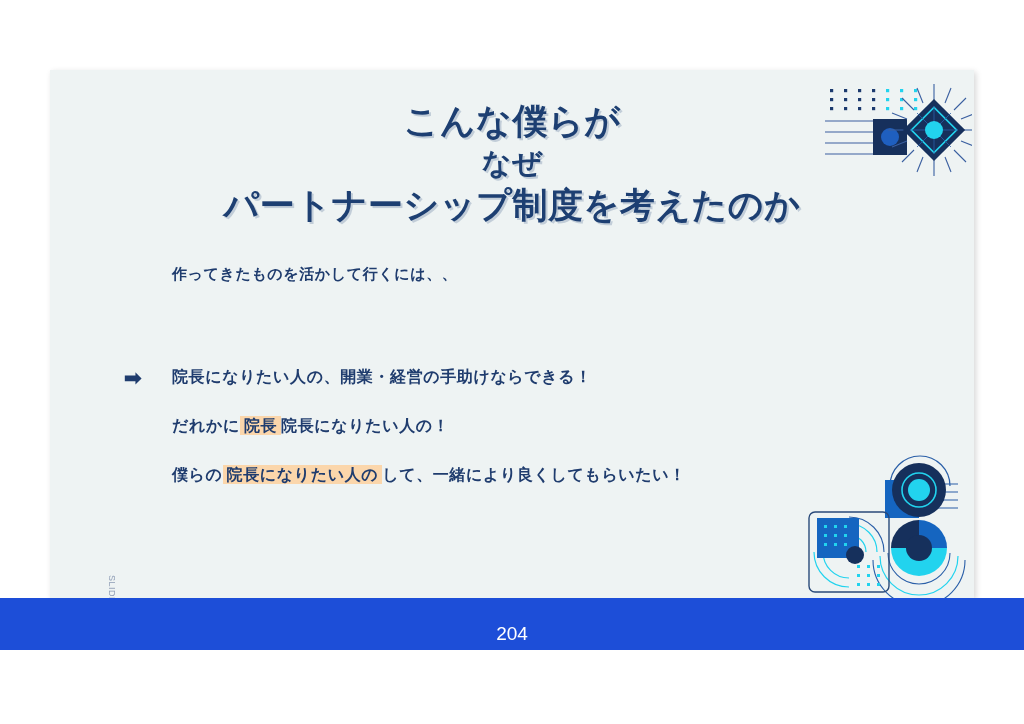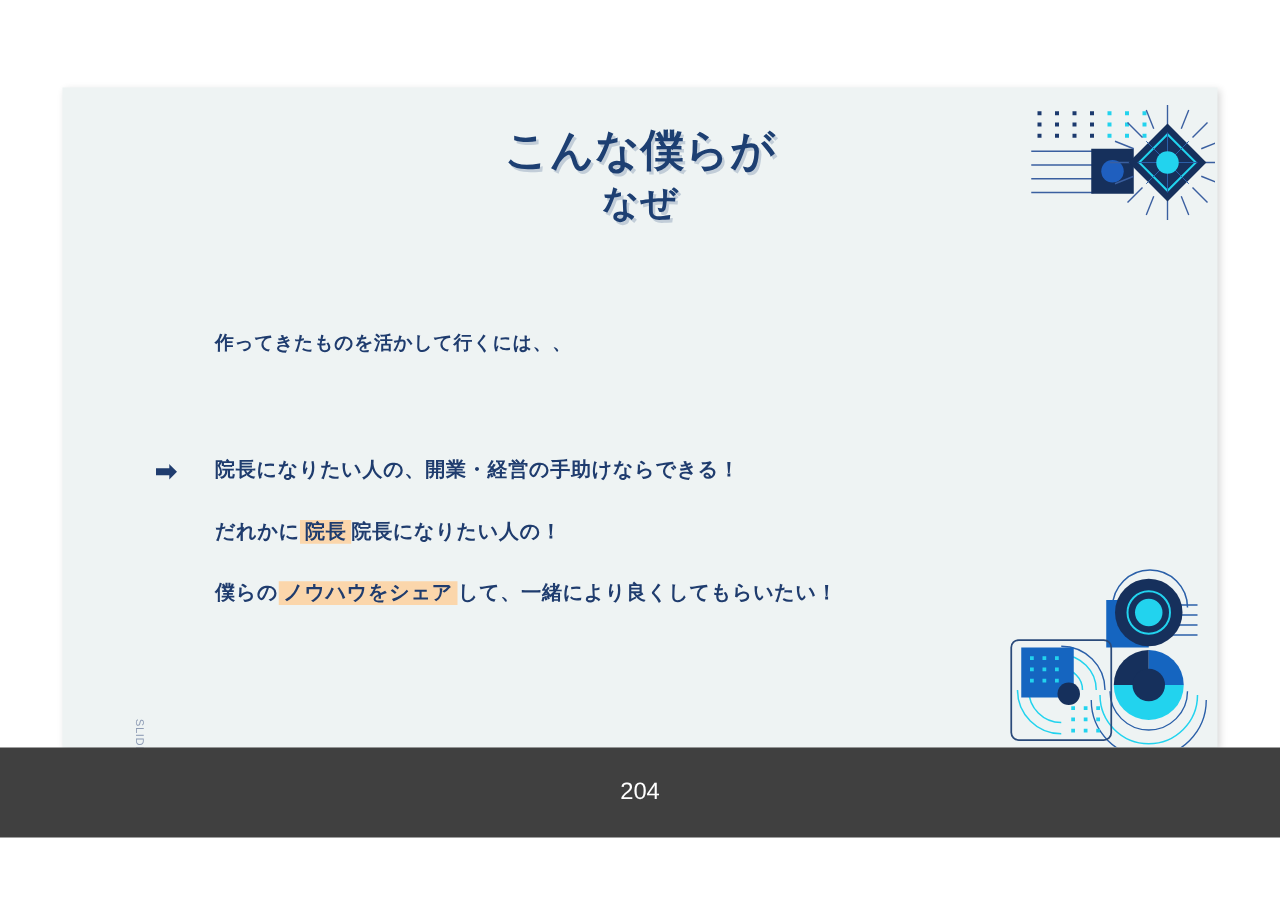--- a/index.html
+++ b/index.html
@@ -144,22 +144,22 @@
     width: 172px;
     height: 160px;
   }
 
   
   #footer-bar {
     position: absolute;
     left: 0;
     top: 598px;
     width: 1024px;
-    height: 72px;
-    background: #404040;
+    height: 52px;
+    background: #1d4ed8;
   }
   #page-number {
     position: absolute;
     left: 0;
     top: 0;
     width: 1024px;
     height: 72px;
     line-height: 72px;
     text-align: center;
     color: #ffffff;
@@ -170,20 +170,21 @@
 </head>
 <body>
 
 <div id="viewer">
 
   <div id="slide">
 
     <div class="title-block">
       <div class="title-line-1">こんな僕らが</div>
       <div class="title-line-2">なぜ</div>
+      <div class="title-line-3">パートナーシップ制度を考えたのか</div>
     </div>
 
     <div class="body-area">
 
       <div class="lead-line">作ってきたものを活かして行くには、、</div>
 
       <div class="bullet-group">
 
         <div class="bullet-row">
           <span class="arrow-icon">➡</span>
@@ -193,21 +194,21 @@
         </div>
 
         <div class="bullet-row">
           <span class="bullet-text">
             <span>だれかに</span><span class="hl">院長</span><span>院長になりたい人の！</span>
           </span>
         </div>
 
         <div class="bullet-row">
           <span class="bullet-text">
-            <span>僕らの</span><span class="hl">ノウハウをシェア</span><span>して、一緒により良くしてもらいたい！</span>
+            <span>僕らの</span><span class="hl">院長になりたい人の</span><span>して、一緒により良くしてもらいたい！</span>
           </span>
         </div>
 
       </div>
     </div>
 
     <div class="watermark">
       <span>SLIDESHANA.COM</span>
     </div>
 

